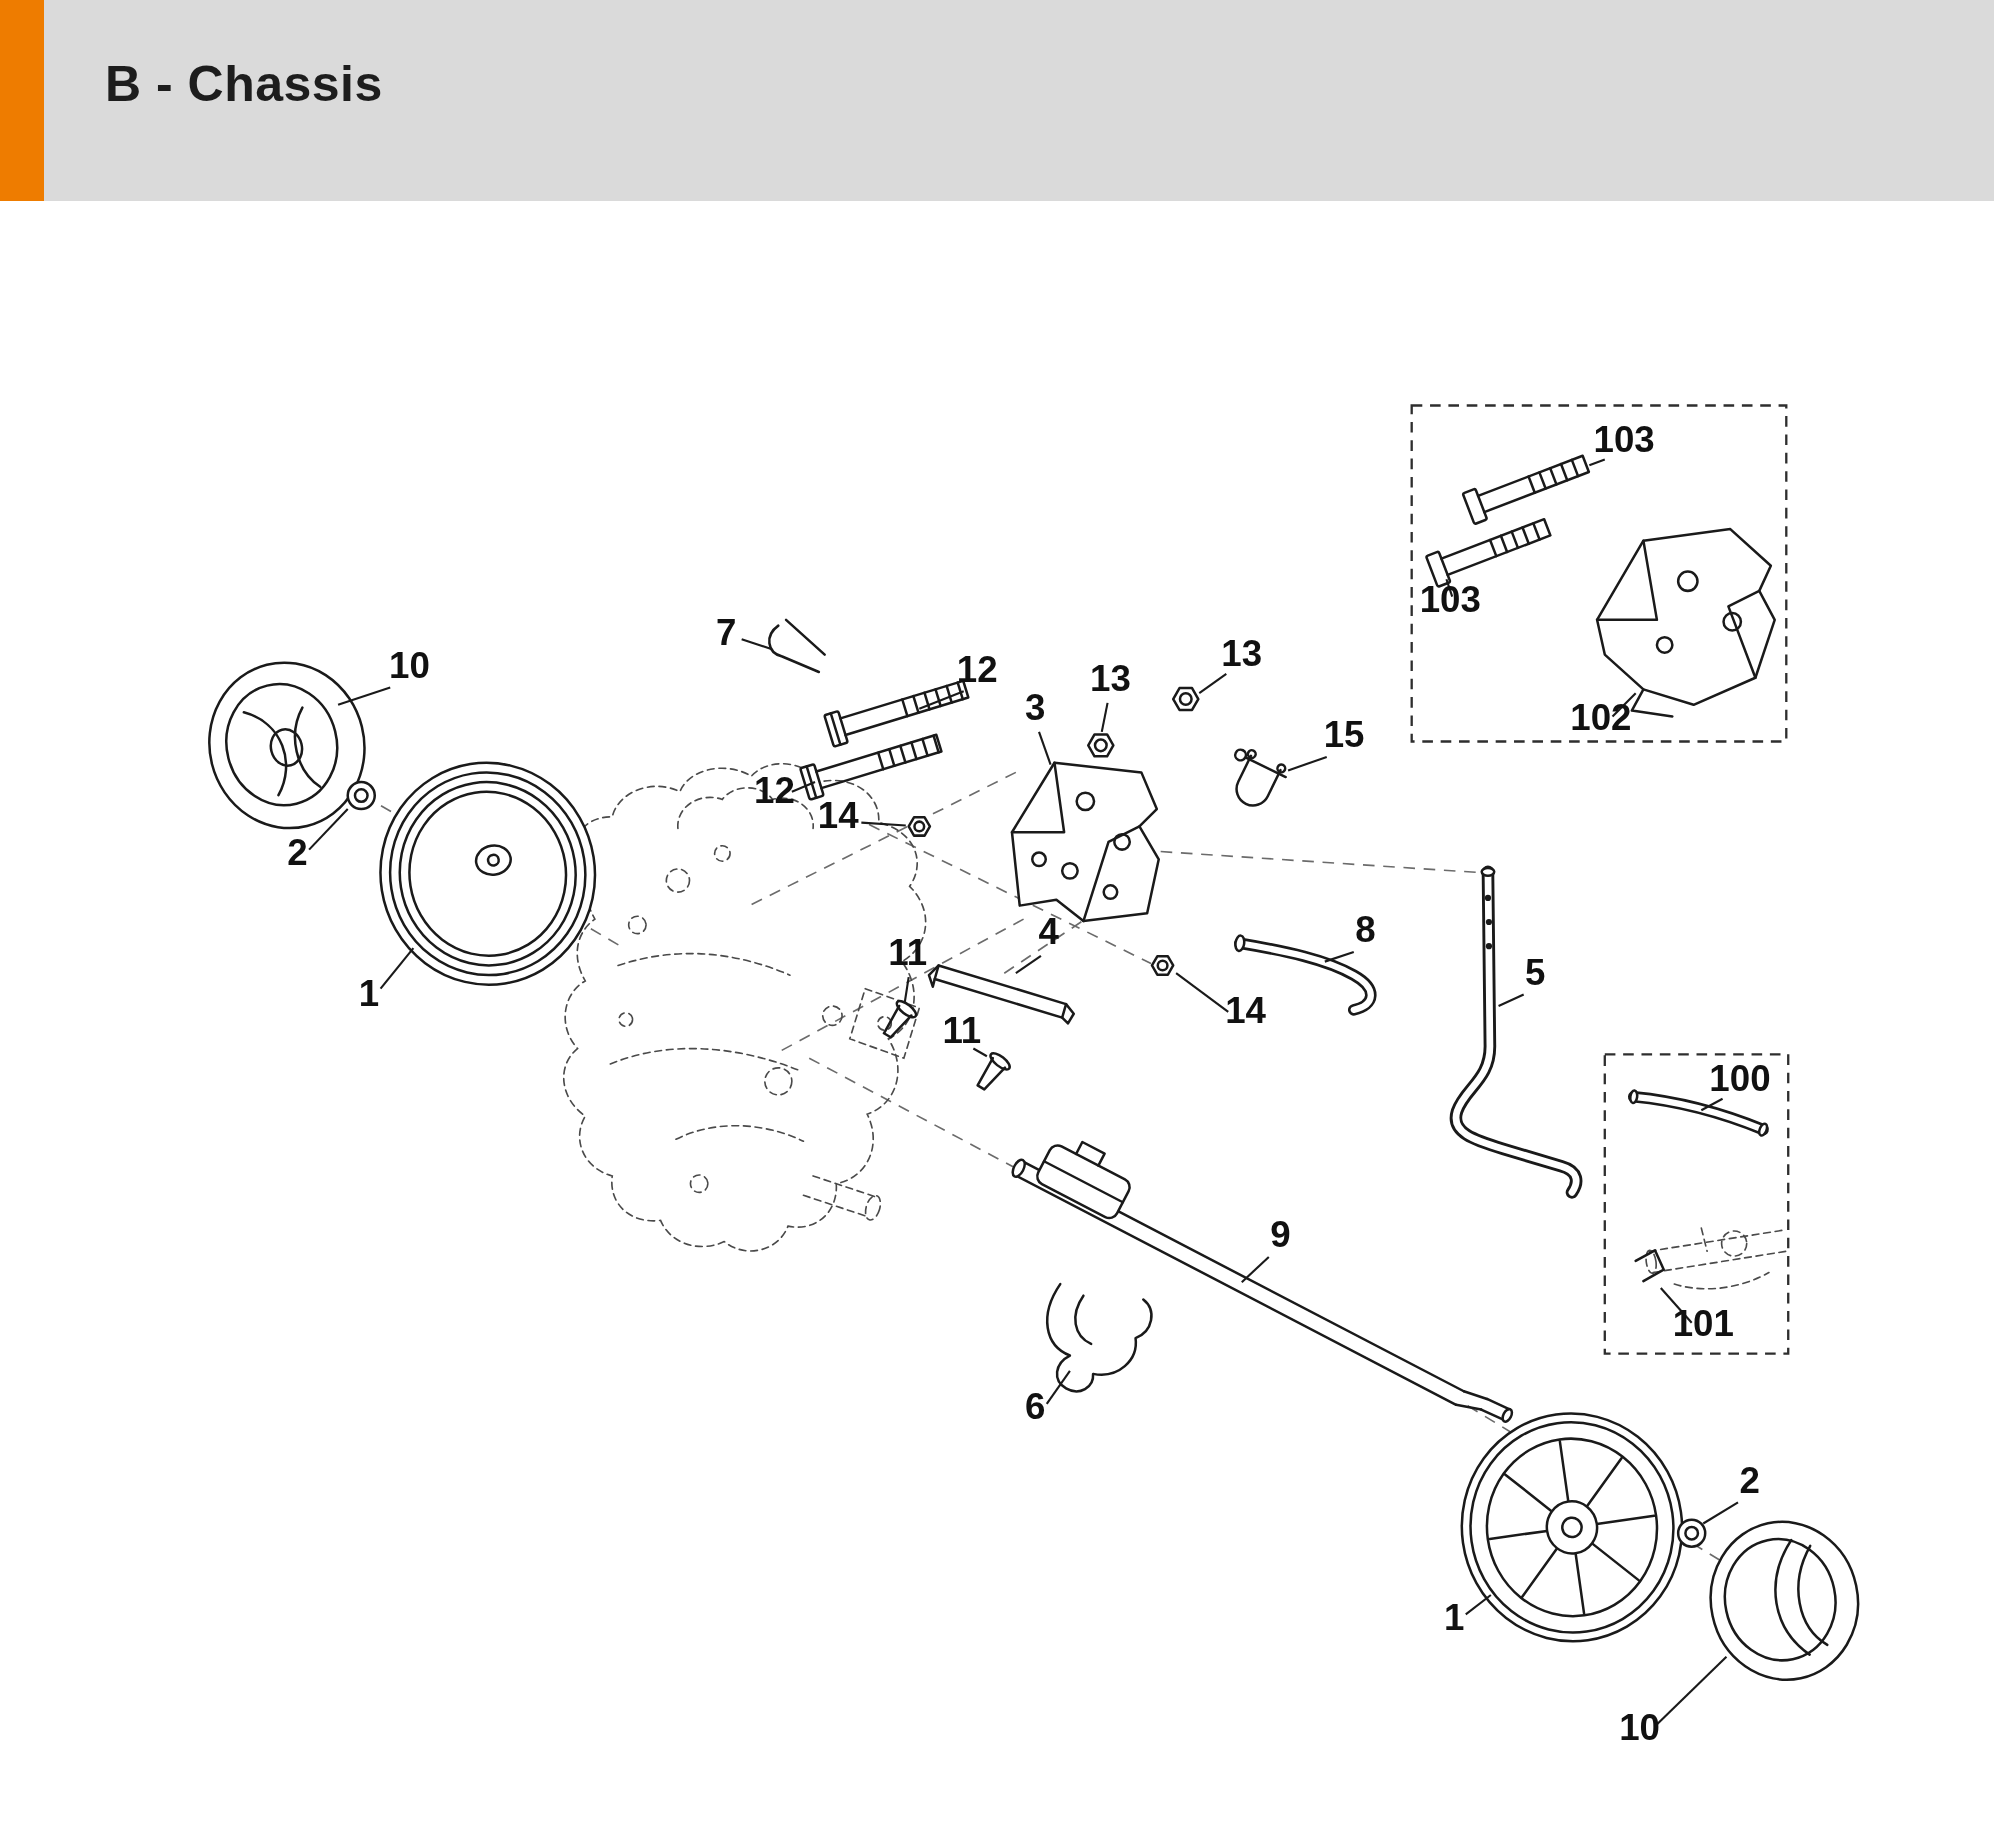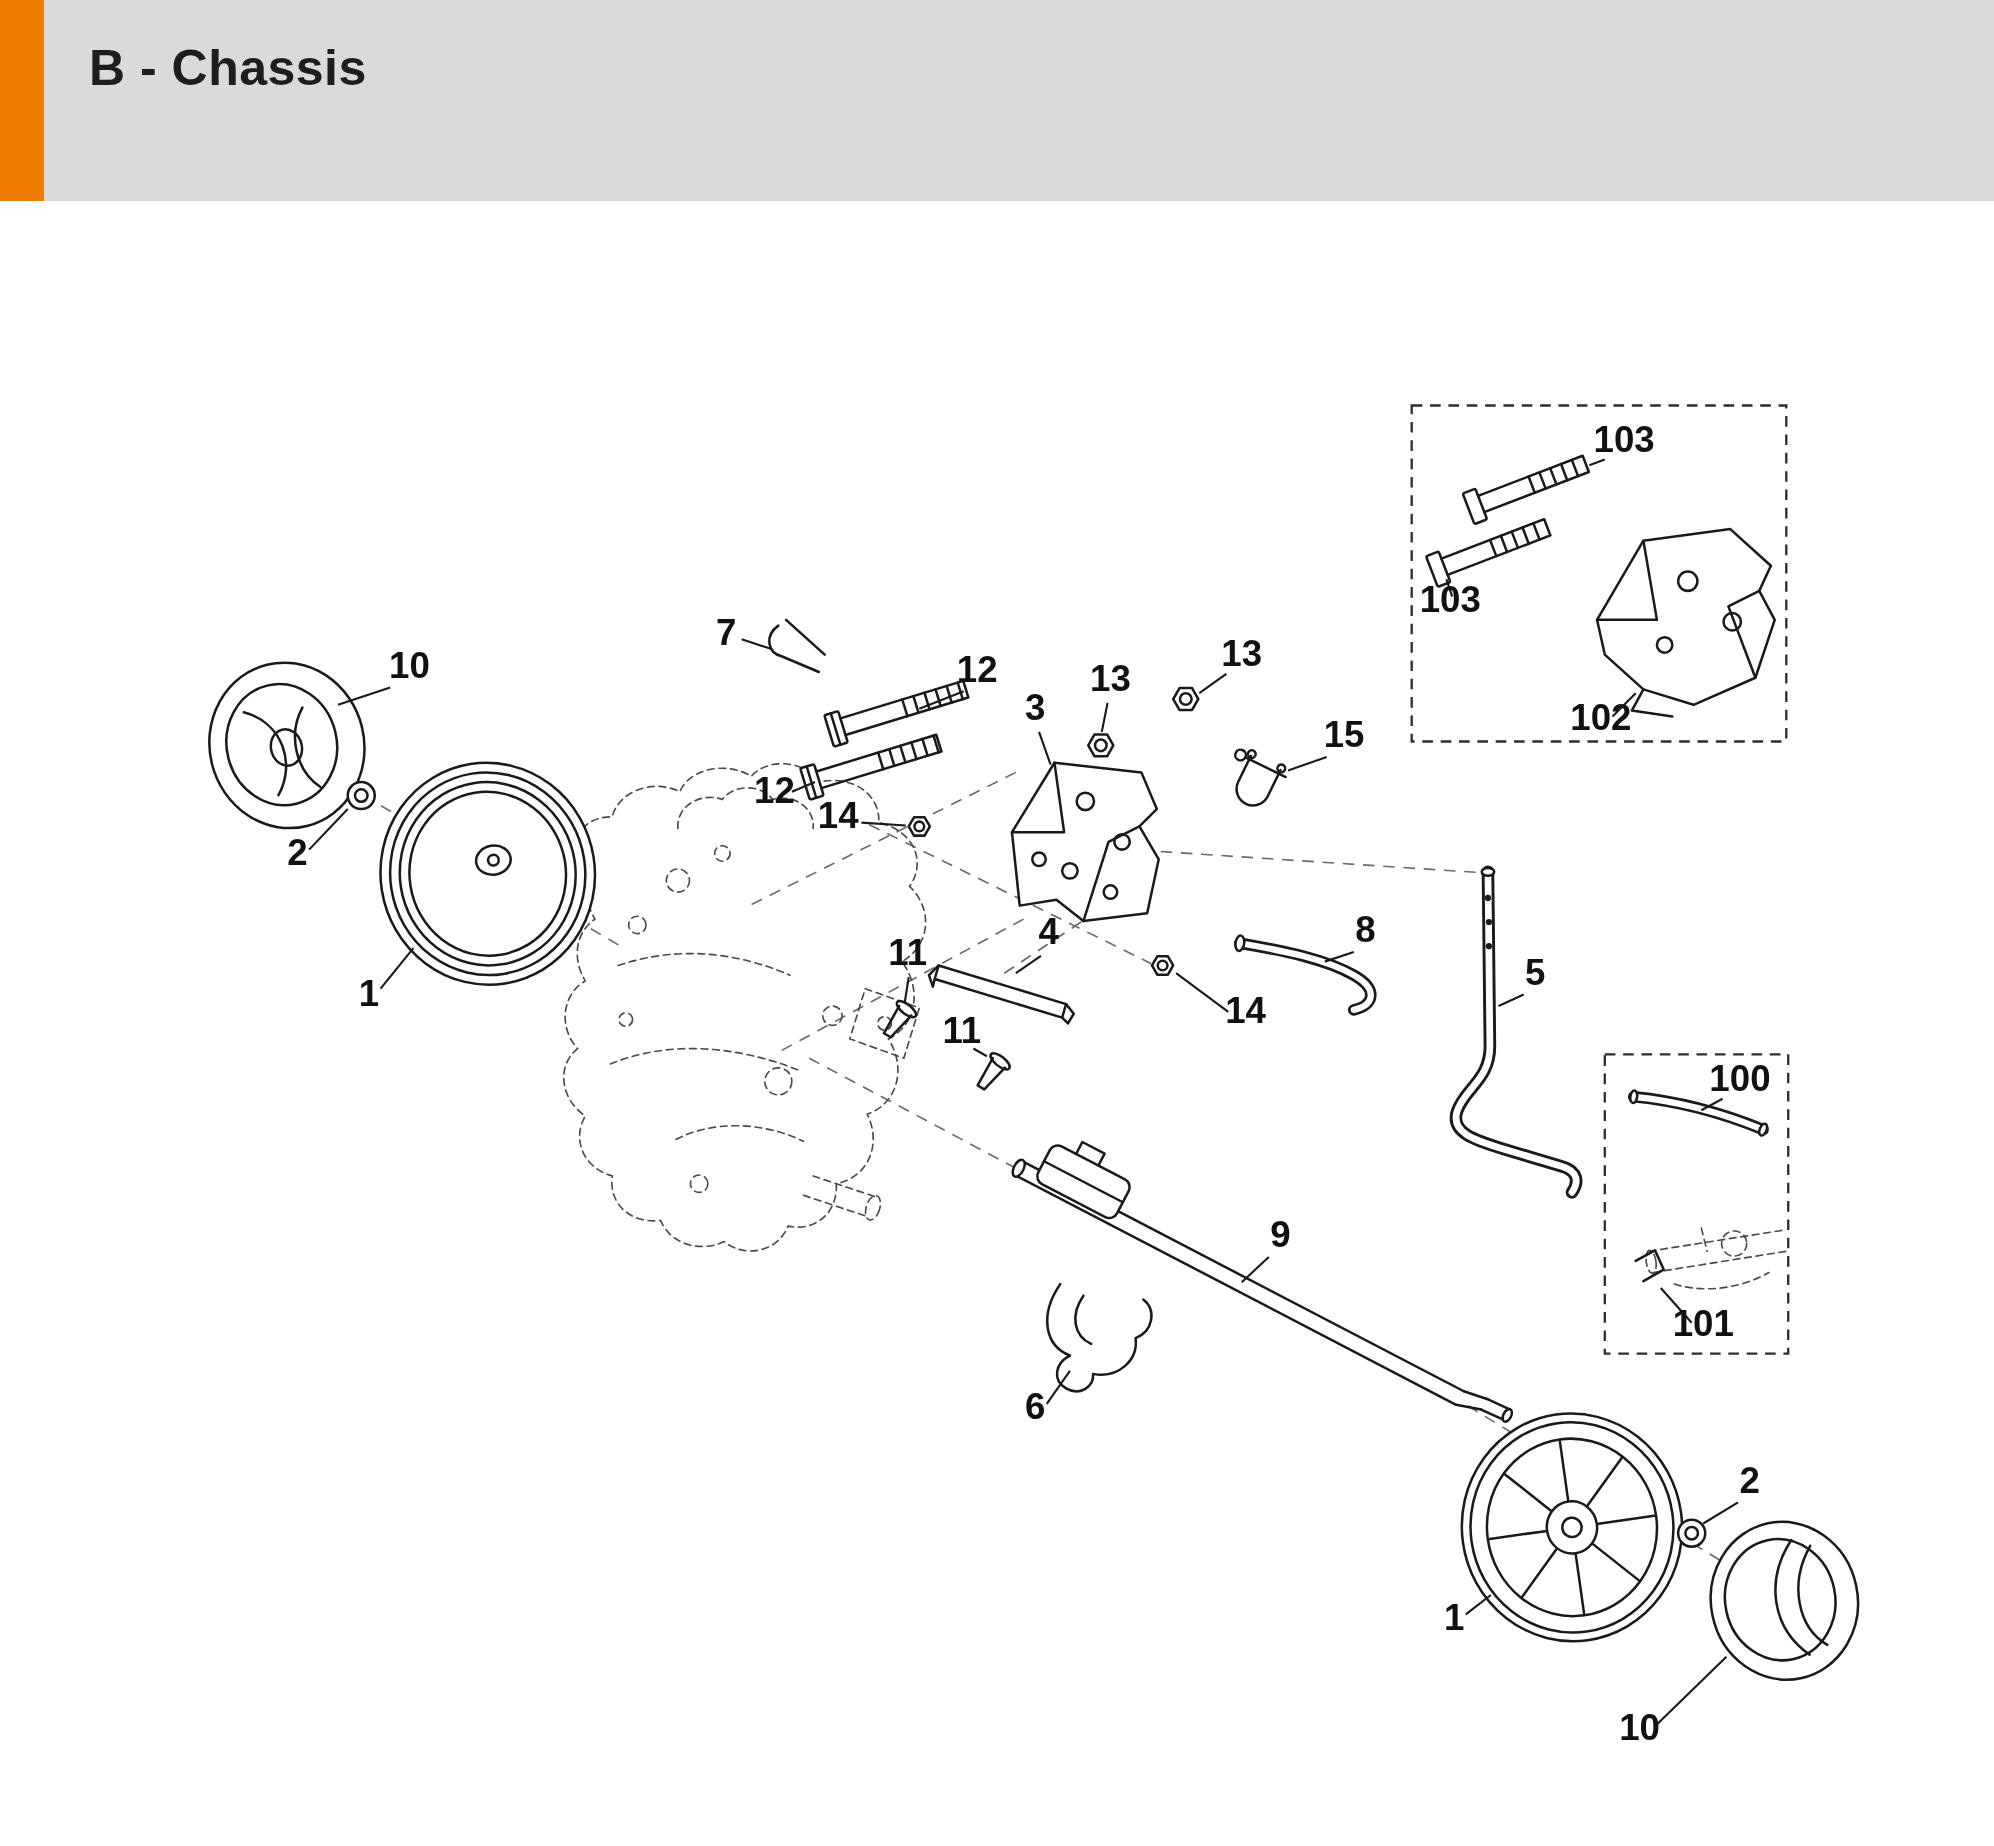--- a/index.html
+++ b/index.html
@@ -5,21 +5,21 @@
   :root{
     --accent:#EE7C00;
     --band:#DADADA;
     --ink:#1A1A1A;
   }
   html,body{margin:0;padding:0;background:#fff;}
   .page{position:relative;width:1995px;height:1846px;background:#fff;overflow:hidden;
         font-family:"Liberation Sans",sans-serif;}
   header{position:absolute;left:0;top:0;width:1995px;height:201px;background:var(--band);}
   .accent{position:absolute;left:0;top:0;width:44px;height:201px;background:var(--accent);}
-  h1{position:absolute;left:89px;top:39px;margin:0;font-size:50px;font-weight:700;
+  h1{position:absolute;left:89px;top:39px;margin:16px;font-size:50px;font-weight:700;
      color:#1d1d1d;letter-spacing:0.5px;font-family:"Liberation Sans",sans-serif;}
   svg.diagram{position:absolute;left:0;top:0;width:1995px;height:1846px;}
 
   .part{stroke:var(--ink);stroke-width:2.6;fill:none;stroke-linecap:round;stroke-linejoin:round;}
   .fillw{fill:#fff;}
   .filld{fill:var(--ink);stroke:none;}
   .ghost{stroke:#4a4a4a;stroke-width:1.7;fill:none;stroke-dasharray:7 5;stroke-linecap:round;}
   .guide{stroke:#6b6b6b;stroke-width:1.7;fill:none;stroke-dasharray:12 9;}
   .insetbox{stroke:#2e2e2e;stroke-width:2.4;fill:none;stroke-dasharray:11 8;}
   .tube-o{stroke:var(--ink);fill:none;stroke-linecap:round;}

